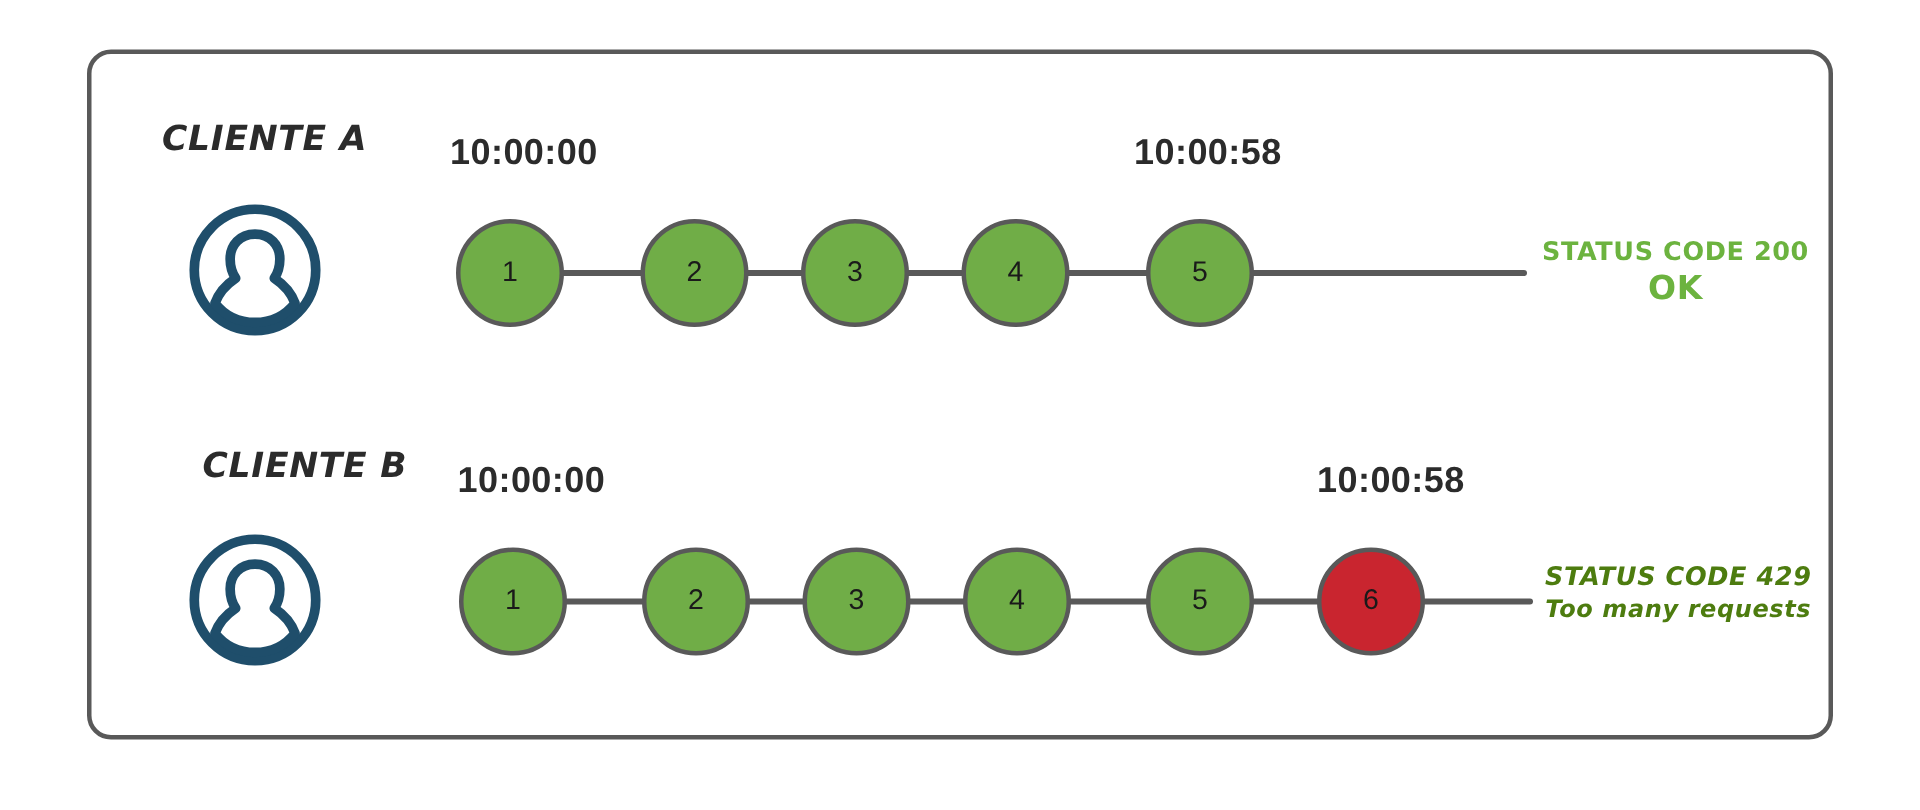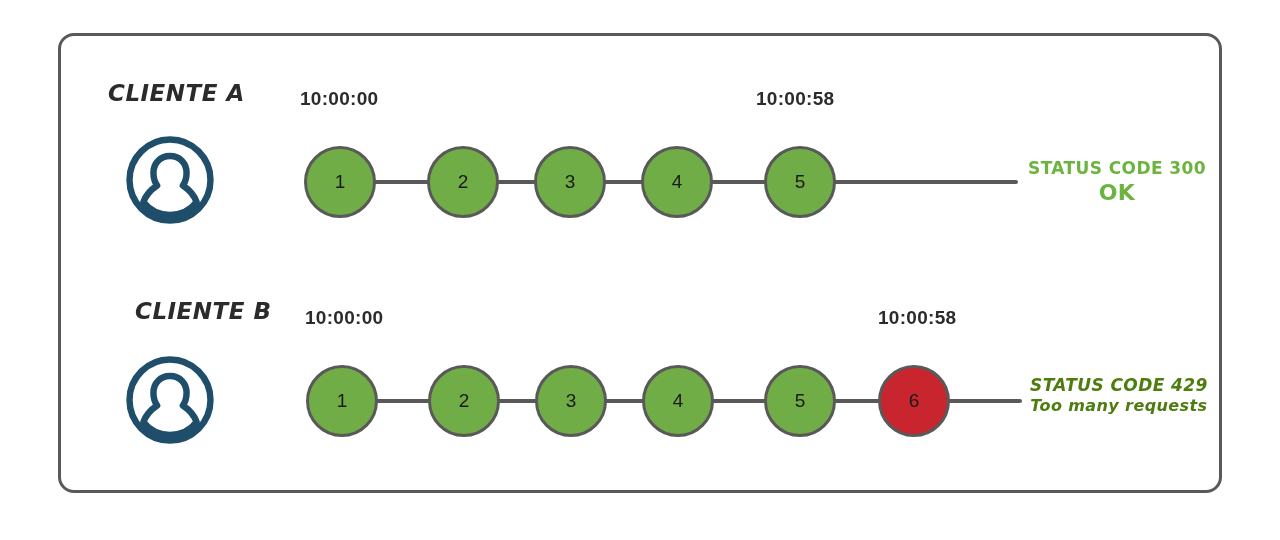--- a/index.html
+++ b/index.html
@@ -41,21 +41,21 @@
     white-space: nowrap;
   }
   .avatar {
     position: absolute;
     width: 92px;
     height: 92px;
   }
   .timestamp {
     position: absolute;
     font-family: "Liberation Sans", sans-serif;
-    font-size: 19px;
+    font-size: 24px;
     font-weight: bold;
     color: #2b2b2b;
     white-space: nowrap;
     letter-spacing: 0.3px;
   }
   .track {
     position: absolute;
     height: 4px;
     background: #595959;
     border-radius: 2px;
@@ -124,21 +124,21 @@
     <span>3</span>
   </div>
   <div class="node ok" style="left:641px; top:146px;">
     <span>4</span>
   </div>
   <div class="node ok" style="left:764px; top:146px;">
     <span>5</span>
   </div>
 
   <div class="status okc" style="left:1028px; top:158px;">
-    <span class="line1">STATUS CODE 300</span>
+    <span class="line1">STATUS CODE 200</span>
     <span class="line2">OK</span>
   </div>
 
   <div class="client-label" style="left:104px; top:298px;margin-left:31px;">CLIENTE B</div>
 
   <div class="avatar" style="left:124px; top:354px;">
     <svg viewBox="0 0 100 100" width="92" height="92" aria-hidden="true">
       <circle cx="50" cy="50" r="44" fill="none" stroke="#1f4e6b" stroke-width="7"></circle>
       <path d="M50 24 C39 24 32 32 32 42 C32 49 34 53 36 56 C30 60 24 66 21 74
                C28 83 38 88 50 88 C62 88 72 83 79 74 C76 66 70 60 64 56

